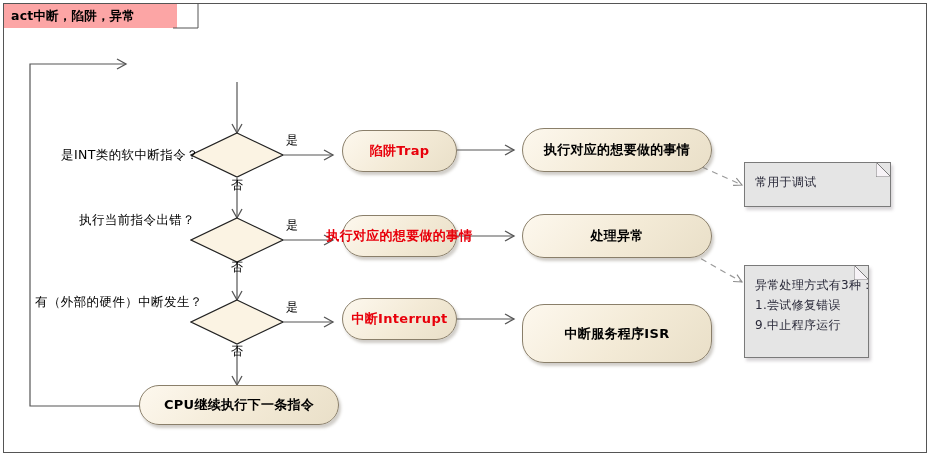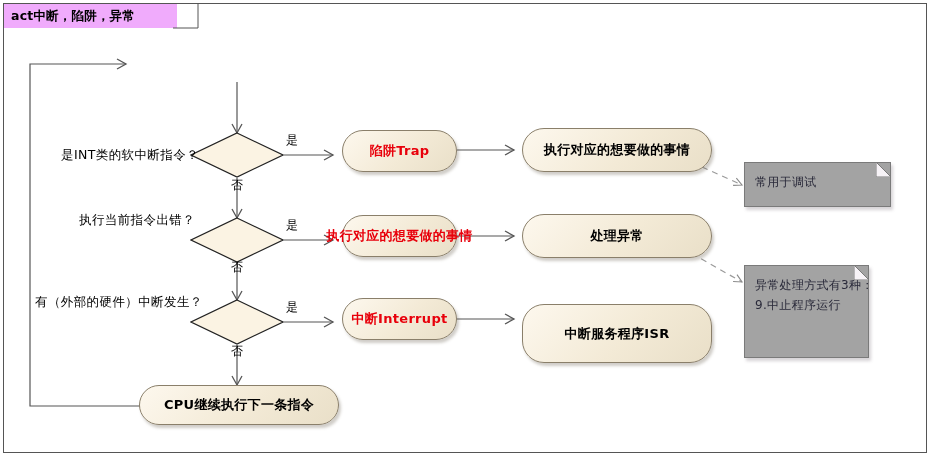--- a/index.html
+++ b/index.html
@@ -27,21 +27,21 @@
     border: 1px solid #555555;
     box-sizing: border-box;
     background: #ffffff;
   }
   .frame-tab {
     position: absolute;
     left: 3px;
     top: 3px;
     height: 25px;
     box-sizing: border-box;
-    background: #f0abfc;
+    background: #fca5a5;
     border-left: 1px solid #555555;
     border-top: 1px solid #555555;
   }
   .frame-tab-inner {
     position: relative;
     height: 100%;
     display: flex;
     align-items: center;
     padding: 0 6px 0 7px;
     white-space: nowrap;
@@ -108,21 +108,21 @@
     font-size: 12.5px;
     color: #000000;
     white-space: nowrap;
     letter-spacing: 0.4px;
   }
 
   
   .note {
     position: absolute;
     box-sizing: border-box;
-    background: #a3a3a3;
+    background: #e5e5e5;
     border: 1px solid #7a7a7a;
     box-shadow: 2px 3px 3px rgba(110,100,110,0.28);
   }
   .note-body {
     padding: 9px 10px 8px 10px;
     font-size: 12px;
     color: #2a2a3a;
     line-height: 20px;
     white-space: nowrap;
     letter-spacing: 0.3px;
@@ -230,20 +230,21 @@
     </div>
     <svg class="note-fold" viewBox="0 0 15 15">
       <polygon points="0,0 15,15 0,15" fill="#f7f3f7" stroke="none"></polygon>
       <polyline points="0,0 15,15 0,15 0,0" fill="none" stroke="#7a7a7a" stroke-width="1"></polyline>
     </svg>
   </div>
 
   <div class="note" style="left:744px; top:265px; width:125px; height:93px;">
     <div class="note-body">
       <div>异常处理方式有3种：</div>
+      <div>1.尝试修复错误</div>
       <div>9.中止程序运行</div>
     </div>
     <svg class="note-fold" viewBox="0 0 15 15">
       <polygon points="0,0 15,15 0,15" fill="#f7f3f7" stroke="none"></polygon>
       <polyline points="0,0 15,15 0,15 0,0" fill="none" stroke="#7a7a7a" stroke-width="1"></polyline>
     </svg>
   </div>
 
 </div>
 

